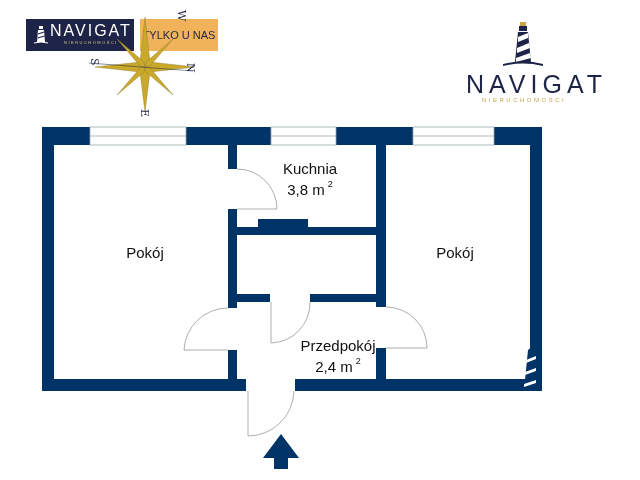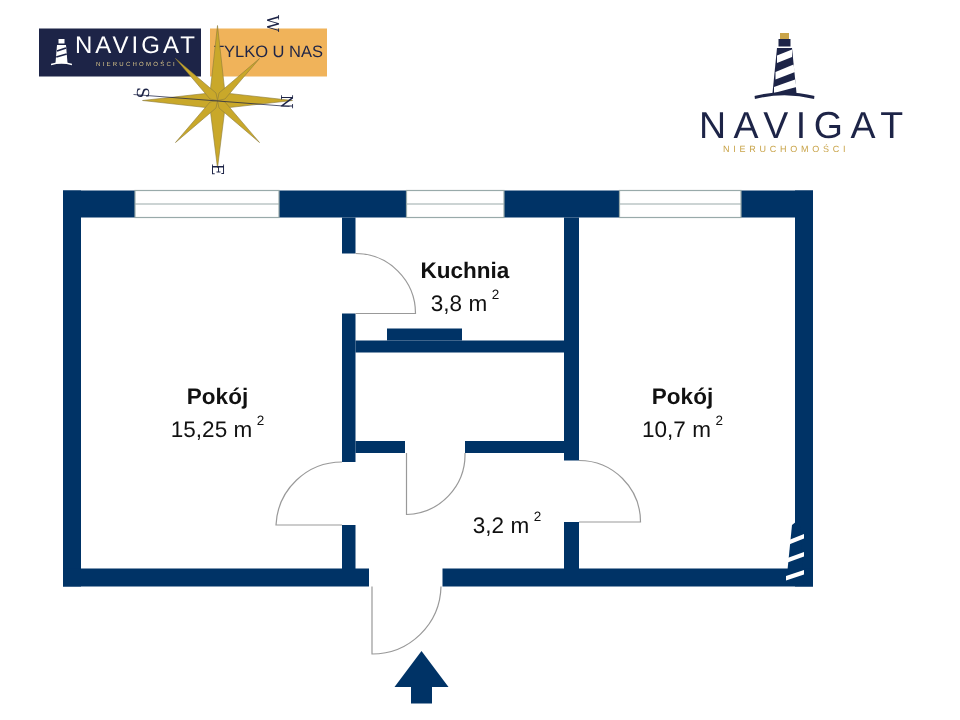--- a/index.html
+++ b/index.html
@@ -5,21 +5,21 @@
   html, body { margin:0; padding:0; }
   body { width:640px; height:480px; background:#ffffff; position:relative; overflow:hidden; font-family:"Liberation Sans", "DejaVu Sans", sans-serif; }
   .abs { position:absolute; }
   .logo-box { left:26px; top:19px; width:108px; height:32px; background:#1d2447; color:#fff; }
   .logo-box .brand { position:absolute; left:24px; top:3px; font-size:16px; letter-spacing:2px; font-weight:400; }
   .logo-box .sub { position:absolute; left:38px; top:21px; font-size:4px; letter-spacing:1.5px; color:#d9c58a; }
   .badge { left:140px; top:19px; width:78px; height:32px; background:#f0b35a; color:#1d2447; font-size:11px; line-height:32px; text-align:center; }
   .big-logo-title { left:466px; top:70px; font-size:25px; letter-spacing:5px; color:#1d2447; font-weight:400; }
   .big-logo-sub { left:482px; top:97px; font-size:6px; letter-spacing:2.5px; color:#c9a44a; }
   .label { text-align:center; color:#111; }
-  .label .name { font-weight:700; font-size:15px; display:block;margin-top:12px; }
+  .label .name { font-weight:400; font-size:15px; display:block; }
   .label .area { font-size:15px; display:block; margin-top:2px; }
   .label sup { font-size:9px; vertical-align:8px; margin-left:3px; }
 </style>
 </head>
 <body>
 
 <div class="abs logo-box">
   <svg class="abs" style="left:8px;top:6px" width="14" height="20" viewBox="0 0 14 20">
     <rect x="5" y="1" width="4" height="3" fill="#fff"></rect>
     <polygon points="4,5 10,5 11,17 3,17" fill="#fff"></polygon>
@@ -116,27 +116,26 @@
   </g>
   <g fill="#fff">
     <polygon points="526,360 536,356 536,359 526,363"></polygon>
     <polygon points="525,372 536,368 536,371 525,375"></polygon>
     <polygon points="524,384 536,380 536,383 524,387"></polygon>
   </g>
 </svg>
 
 <div class="abs label" style="left:80px;top:244px;width:130px">
   <span class="name">Pokój</span>
-  <span class="area"><span>15,25 m</span><sup>2</sup></span>
 </div>
 <div class="abs label" style="left:250px;top:160px;width:120px">
   <span class="name">Kuchnia</span>
   <span class="area"><span>3,8 m</span><sup>2</sup></span>
 </div>
 <div class="abs label" style="left:245px;top:252px;width:120px">
 </div>
 <div class="abs label" style="left:400px;top:244px;width:110px">
   <span class="name">Pokój</span>
-  <span class="area"><span>10,7 m</span><sup>2</sup></span>
 </div>
 <div class="abs label" style="left:278px;top:337px;width:120px">
-  <span class="area"><span>3,2 m</span><sup>2</sup></span>
+  <span class="name">Przedpokój</span>
+  <span class="area"><span>2,4 m</span><sup>2</sup></span>
 </div>
 
 </body></html>

